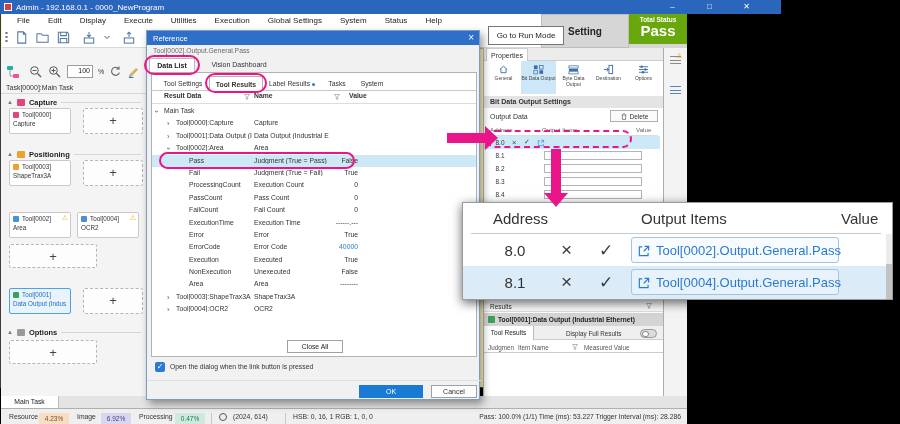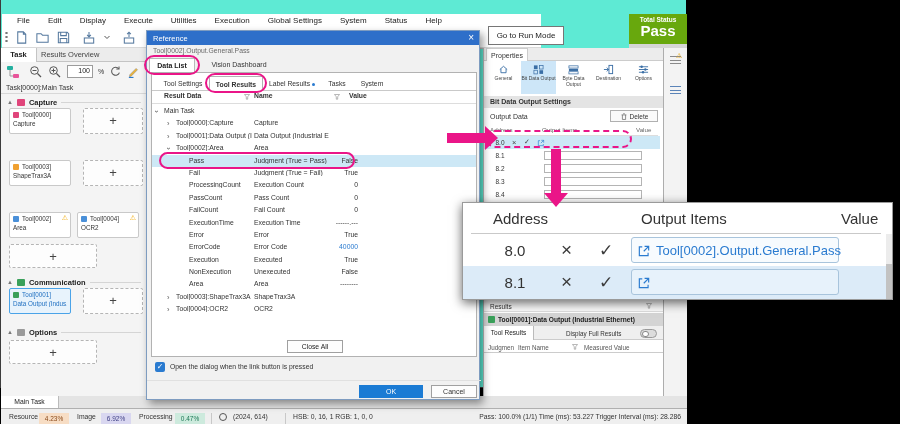--- a/index.html
+++ b/index.html
@@ -1,18 +1,18 @@
 <!DOCTYPE html>
 <html><head>
 <meta charset="utf-8">
 <style>
 *{box-sizing:border-box;margin:0;padding:0}
 html,body{width:900px;height:424px;background:#000;font-family:"Liberation Sans",sans-serif;-webkit-font-smoothing:antialiased}
 #stage{position:relative;width:900px;height:424px;background:#000;overflow:hidden}
-.app{position:absolute;left:0;top:0;width:686px;height:388px;background:#5eead4;border-left:1px solid #3c3c3c;border-bottom:1px solid #3c3c3c;z-index:1}
+.app{position:absolute;left:0;top:0;width:686px;height:388px;background:#fef9c3;border-left:1px solid #3c3c3c;border-bottom:1px solid #3c3c3c;z-index:1}
 .titlebar{position:absolute;left:0;top:0;width:781px;height:14px;background:#2b66bd;color:#fff;z-index:2}
 .titlebar .ttext{position:absolute;left:16px;top:3px;font-size:8px}
 .appicon{position:absolute;left:4px;top:3px;width:8px;height:8px;background:#d84040;border:1px solid #fff}
 .winbtn{position:absolute;top:0;width:17px;height:14px;color:#fff;font-size:8px;text-align:center;line-height:14px}
 .menubar{position:absolute;left:1px;top:14px;width:539px;height:13px;background:#fff;display:flex;align-items:center;padding-left:6px}
 .menu-item{font-size:8px;color:#222;padding:0 9px;white-space:nowrap}
 .toolbar{position:absolute;left:1px;top:27px;width:539px;height:21px;background:#fff;border-bottom:1px solid #d8d8d8;display:flex;align-items:center;gap:6px;padding-left:3px}
 .tico{display:inline-block}
 .vdots{width:3px;height:12px;background:radial-gradient(circle at 1.5px 2px,#777 1px,transparent 1.3px),radial-gradient(circle at 1.5px 6px,#777 1px,transparent 1.3px),radial-gradient(circle at 1.5px 10px,#777 1px,transparent 1.3px)}
 .settingtab{position:absolute;left:540px;top:14px;width:88px;height:34px;background:#d6d6d6;border:1px solid #bdbdbd;text-align:center;font-size:10px;font-weight:bold;color:#222;line-height:34px}
@@ -198,33 +198,30 @@
           </svg>
         </span>
       <span class="tico" style="margin-left:4px">
           <svg width="16" height="15" viewBox="0 0 16 16">
             <rect x="2" y="4" width="5" height="8" stroke="#54789e" stroke-width="1.1" fill="none"></rect>
             <rect x="9" y="4" width="5" height="8" stroke="#54789e" stroke-width="1.1" fill="none"></rect>
           </svg>
         </span>
     </div>
 
+    <div class="settingtab">Setting</div>
     <div class="runbtn">Go to Run Mode</div>
     <div class="greenbox">
       <div class="l1">Total Status</div>
       <div class="l2">Pass</div>
     </div>
     <div class="graypad"></div>
     <div class="hline48"></div>
 
     <div class="lpanel">
-      <div class="ltabbar">
-        <div class="ltab-active">Task</div>
-        <div class="ltab">Results Overview</div>
-      </div>
       <div class="ltoolbar">
         <span>
             <svg width="14" height="14" viewBox="0 0 14 14">
               <rect x="1" y="1" width="6" height="4" rx="1" fill="#24b0a0"></rect>
               <path d="M4 5 V11 H7" stroke="#999" stroke-width="1" fill="none"></path>
               <rect x="7" y="9" width="6" height="4" rx="1" fill="#e8559a"></rect>
             </svg>
           </span>
         <span style="margin-left:4px">
             <svg width="14" height="14" viewBox="0 0 14 14">
@@ -266,20 +263,26 @@
       </div>
       <div class="card" style="left:8px;top:60px">
         <div class="r1">
             <span class="cico" style="background:#e0457b"></span>
             <span class="cid">Tool[0000]</span>
           </div>
         <div class="cname">Capture</div>
       </div>
       <div class="plusbtn" style="left:82px;top:60px;width:60px"><span>+</span></div>
 
+      <div class="sechdr" style="top:100px">
+        <span class="chevup">▲</span>
+        <span class="secico" style="background:#f0a030"></span>
+        <span class="sectitle">Positioning</span>
+        <span class="secrule"></span>
+      </div>
       <div class="card" style="left:8px;top:112px">
         <div class="r1">
             <span class="cico" style="background:#f0a030"></span>
             <span class="cid">Tool[0003]</span>
           </div>
         <div class="cname">ShapeTrax3A</div>
       </div>
       <div class="plusbtn" style="left:82px;top:112px;width:60px"><span>+</span></div>
 
       <div class="card" style="left:8px;top:164px">
@@ -293,26 +296,20 @@
       <div class="card" style="left:76px;top:164px">
         <div class="r1">
             <span class="cico" style="background:#4a90d9"></span>
             <span class="cid">Tool[0004]</span>
           </div>
         <div class="cname">OCR2</div>
         <span class="warn">⚠</span>
       </div>
       <div class="plusbtn" style="left:8px;top:196px;width:88px;height:24px"><span>+</span></div>
 
-      <div class="sechdr" style="top:228px">
-        <span class="chevup">▲</span>
-        <span class="secico" style="background:#3aa05a"></span>
-        <span class="sectitle">Communication</span>
-        <span class="secrule"></span>
-      </div>
       <div class="card sel" style="left:8px;top:240px">
         <div class="r1">
             <span class="cico" style="background:#3aa05a"></span>
             <span class="cid">Tool[0001]</span>
           </div>
         <div class="cname">Data Output (Indus...</div>
       </div>
       <div class="plusbtn" style="left:82px;top:240px;width:60px"><span>+</span></div>
 
       <div class="sechdr" style="top:278px">
@@ -466,20 +463,27 @@
       <span class="badge" style="left:174px;background:#cdeadd;color:#1f7a58">0.47%</span>
       <span class="ssep" style="left:210px"></span>
       <span class="scircle" style="left:218px"></span>
       <span style="left:232px">(2024, 614)</span>
       <span class="ssep" style="left:284px"></span>
       <span style="left:292px">HSB: 0, 16, 1 RGB: 1, 0, 0</span>
       <span style="right:6px">Pass: 100.0% (1/1) Time (ms): 53.227 Trigger Interval (ms): 28.286</span>
     </div>
   </div>
 
+  <div class="titlebar">
+    <span class="appicon"></span>
+    <span class="ttext">Admin - 192.168.0.1 - 0000_NewProgram</span>
+    <span class="winbtn" style="left:664px">–</span>
+    <span class="winbtn" style="left:701px">□</span>
+    <span class="winbtn" style="left:738px">✕</span>
+  </div>
 
   <div class="dialog">
     <div class="dtitle">
       <span class="t">Reference</span>
       <span class="dclose">×</span>
     </div>
     <div class="dlink">Tool[0002].Output.General.Pass</div>
     <div class="dtab-active">Data List</div>
     <div class="dtab">Vision Dashboard</div>
     <div class="dbox"></div>
@@ -624,20 +628,21 @@
     </div>
     <div class="poprow alt" style="top:63px;height:33px">
       <span class="addr">8.1</span>
       <span class="x">×</span>
       <span class="ck">✓</span>
       <span class="popbox">
         <svg width="14" height="14" viewBox="0 0 12 12">
             <path d="M4.5 2.5 H2 V10 H9.5 V7.5" fill="none" stroke="#2a7bd0" stroke-width="1"></path>
             <path d="M6.5 2 H10 V5.5 M10 2 L5.8 6.2" fill="none" stroke="#2a7bd0" stroke-width="1"></path>
           </svg>
+        <span class="txt">Tool[0004].Output.General.Pass</span>
       </span>
     </div>
     <div class="popscroll">
         <div class="popthumb"></div>
       </div>
   </div>
 
   <div class="pinkbar ann" style="left:447px;top:133px;width:38px;height:10px"></div>
   <div class="arrowhead-r ann" style="left:485px;top:126px"></div>
   <div class="dashoval ann" style="left:486px;top:130px;width:146px;height:18px"></div>

